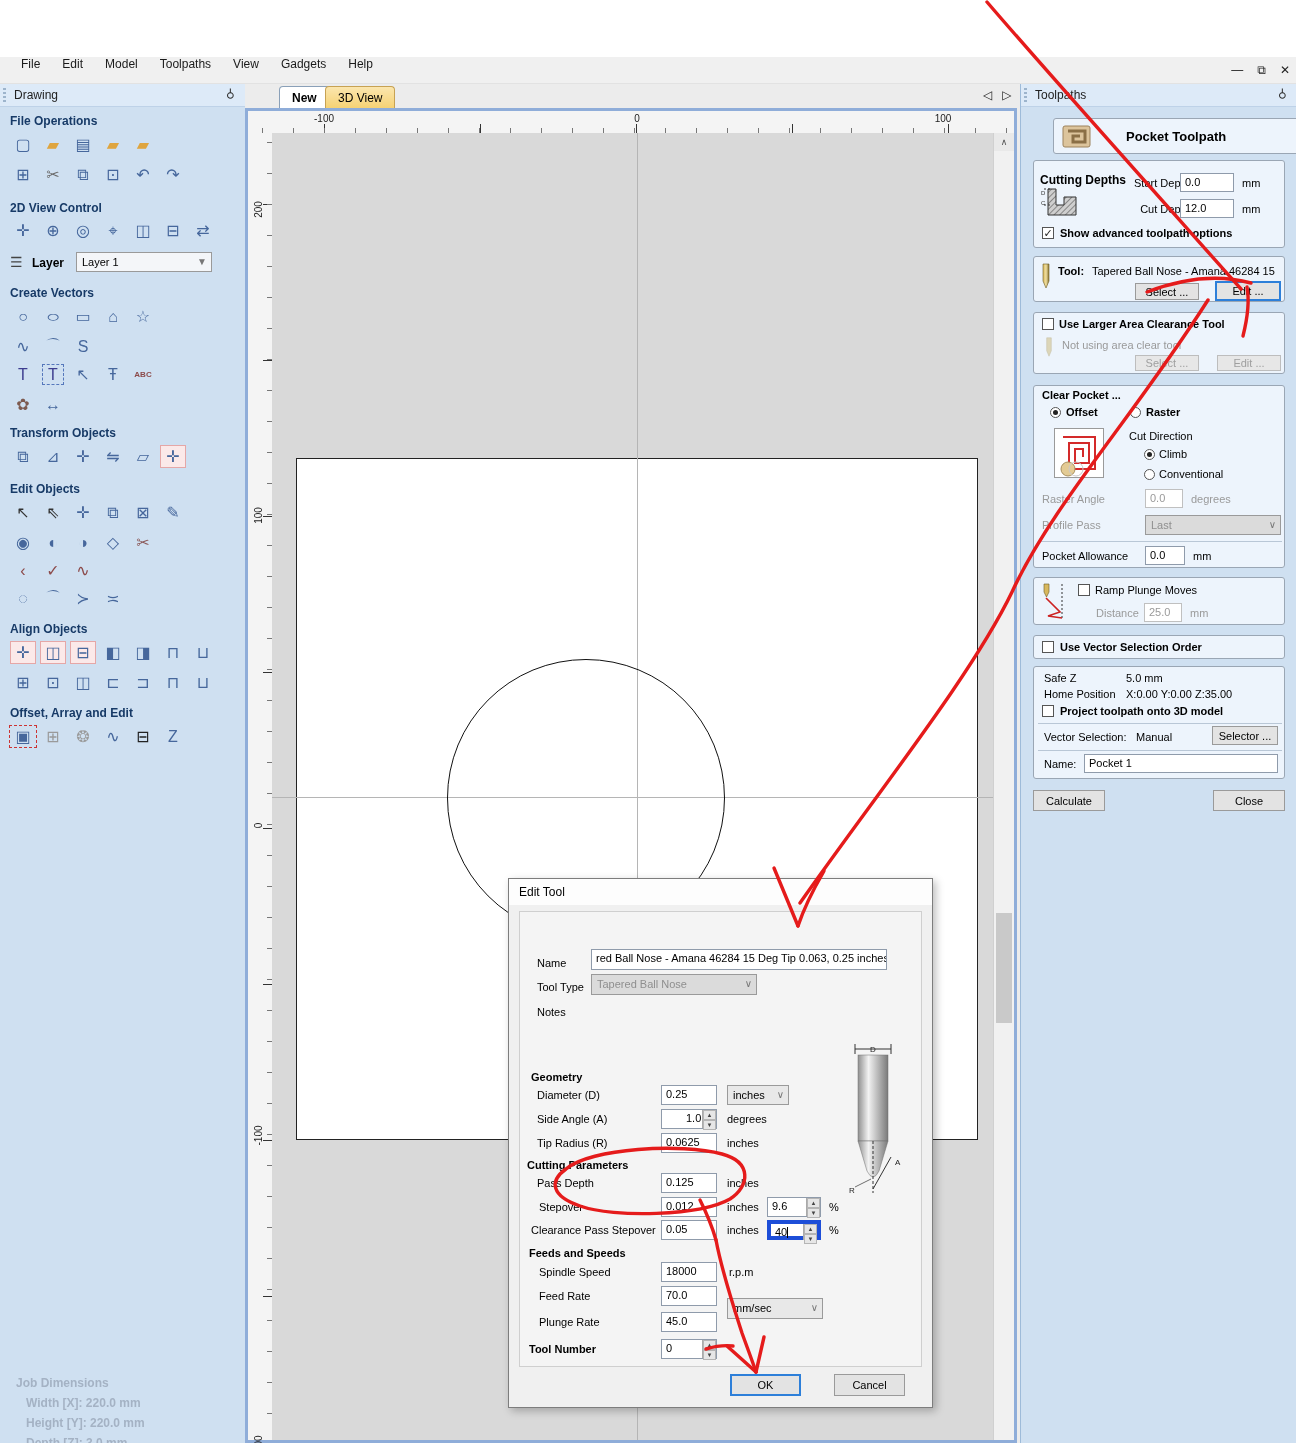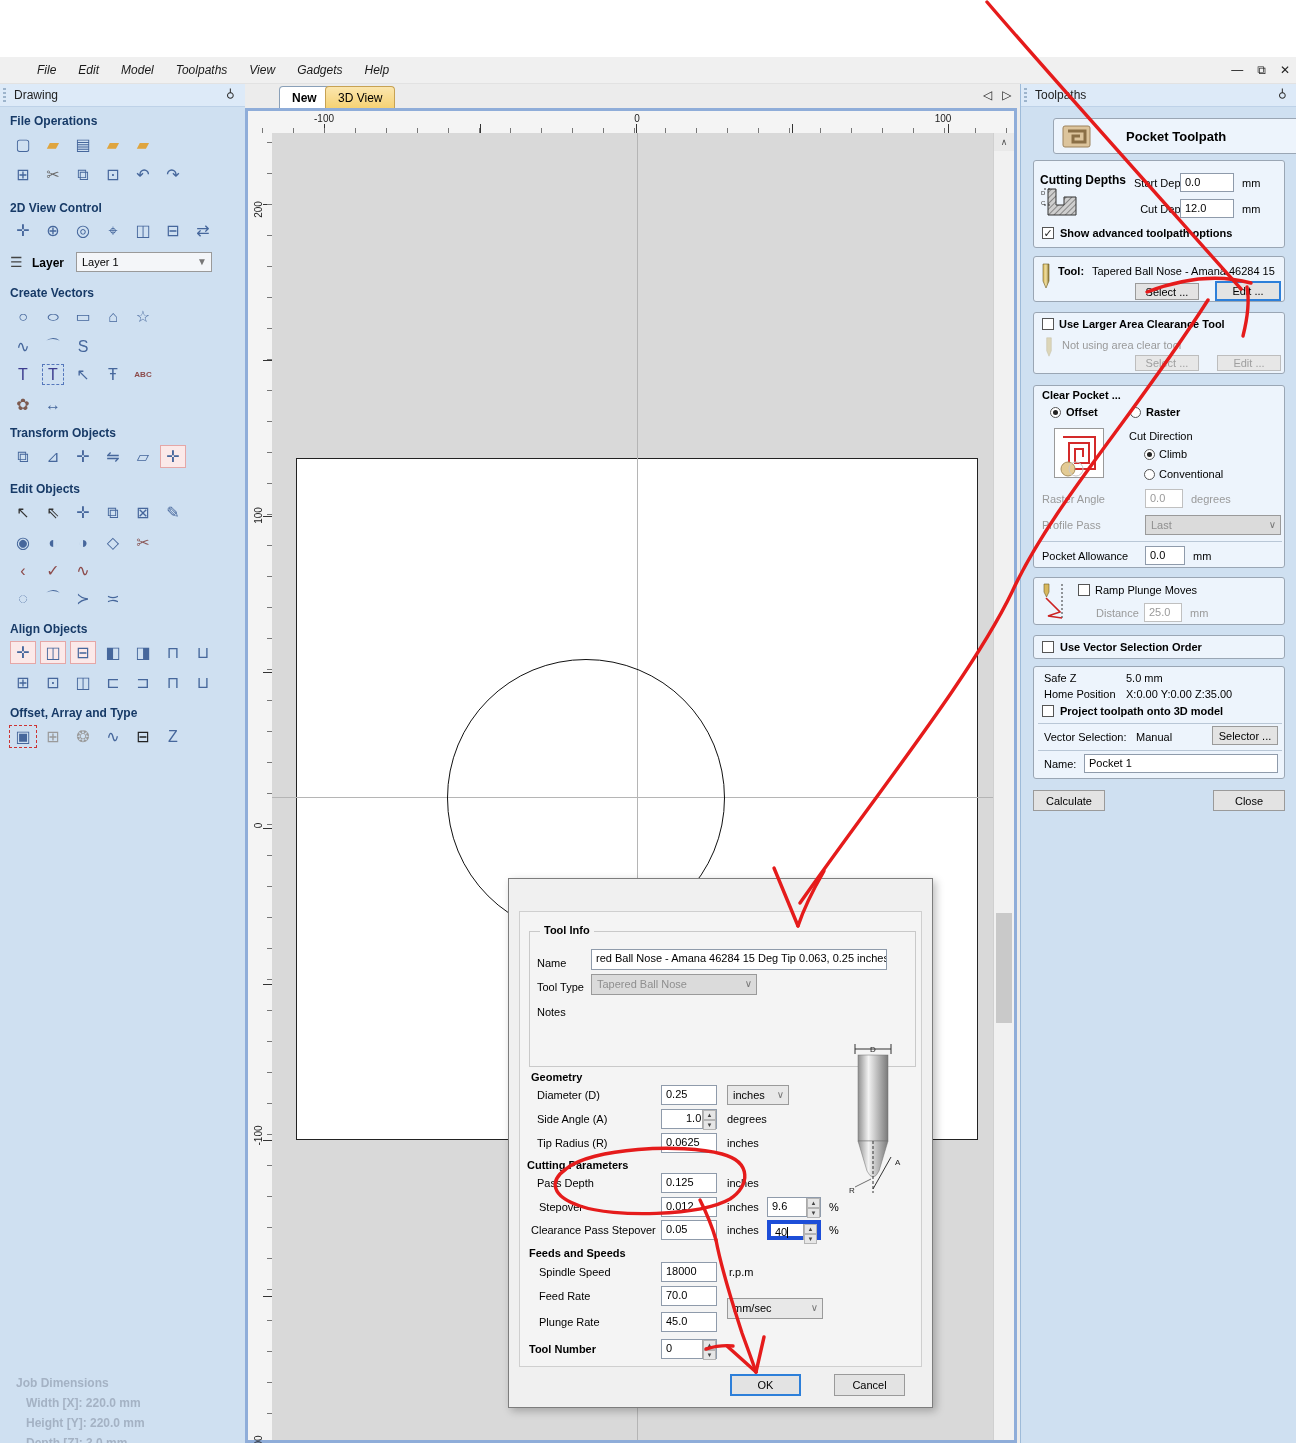--- a/index.html
+++ b/index.html
@@ -3,21 +3,21 @@
 <meta charset="utf-8">
 <style>
   html,body{margin:0;padding:0;background:#ffffff;}
   #root{position:relative;width:1296px;height:1443px;background:#ffffff;overflow:hidden;
         font-family:"Liberation Sans",sans-serif;font-size:11px;color:#000;user-select:none;}
   .ab{position:absolute;}
   .bold{font-weight:bold;}
   .nowrap{white-space:nowrap;overflow:hidden;}
   
   .menubar{left:0;top:57px;width:1296px;height:26px;background:#f0f0f0;border-bottom:1px solid #e2e2e2;}
-  .menubar [data-each]{display:flex;height:26px;align-items:center;padding-left:26px;font-style:italic;}
+  .menubar [data-each]{display:flex;height:26px;padding-left:10px;}
   .menubar [data-each] span{padding:0 11px;font-size:12px;color:#1a1a1a;cursor:default;}
   .winbtns{right:6px;top:0;height:26px;display:flex;align-items:center;gap:14px;font-size:12px;color:#222;}
   
   .lpanel{left:0;top:84px;width:245px;height:1359px;background:#cfe0f1;border-right:1px solid #9ebbd9;}
   .rpanel{left:1020px;top:84px;width:276px;height:1359px;background:#cfe0f1;border-left:1px solid #9ebbd9;}
   .phead{left:0;top:0;width:100%;height:22px;background:#ddeaf8;border-bottom:1px solid #bed2e8;}
   .phead .t{position:absolute;left:14px;top:4px;font-size:12px;color:#222;}
   .phead .pin{position:absolute;right:10px;top:3px;font-size:12px;color:#333;transform:rotate(180deg);}
   .phead .grip{position:absolute;left:3px;top:4px;width:3px;height:14px;
      background:repeating-linear-gradient(180deg,#9db4cc 0 2px,transparent 2px 4px);}
@@ -236,21 +236,21 @@
     <div class="icorow" style="left:8px;top:586px;" data-each="dp.rows.al2">
         <span style="color: rgb(70, 103, 156);">⊞</span>
         <span style="color: rgb(70, 103, 156);">⊡</span>
         <span style="color: rgb(70, 103, 156);">◫</span>
         <span style="color: rgb(70, 103, 156);">⊏</span>
         <span style="color: rgb(70, 103, 156);">⊐</span>
         <span style="color: rgb(70, 103, 156);">⊓</span>
         <span style="color: rgb(70, 103, 156);">⊔</span>
       </div>
 
-    <div class="sech" style="left:10px;top:622px;">Offset, Array and Type</div>
+    <div class="sech" style="left:10px;top:622px;">Offset, Array and Edit</div>
     <div class="icorow" style="left:8px;top:640px;" data-each="dp.rows.off">
         <span class="seldash" style="color: rgb(70, 103, 156);">▣</span>
         <span style="color: rgb(154, 154, 154);">⊞</span>
         <span style="color: rgb(154, 154, 154);">❂</span>
         <span style="color: rgb(70, 103, 156);">∿</span>
         <span style="color: rgb(34, 34, 34);">⊟</span>
         <span style="color: rgb(70, 103, 156);">Z</span>
       </div>
 
     <div class="ab jobdim" style="left:16px;top:1292px;">Job Dimensions</div>
@@ -445,25 +445,25 @@
 
     <div class="btn" style="left:12px;top:706px;width:72px;height:21px;">
         <span>Calculate</span>
       </div>
     <div class="btn" style="left:192px;top:706px;width:72px;height:21px;">
         <span>Close</span>
       </div>
   </div>
 
   <div class="ab dlg">
+    <div class="tbar">
+      <span class="t">Edit Tool</span>
+    </div>
     <div class="dlg-panel"></div>
 
-    <div class="gbx" style="left:20px;top:52px;width:385px;height:134px;">
-      <span class="gt">Tool Info</span>
-    </div>
     <span class="dlbl" style="left:28px;top:78px;">Name</span>
     <div class="fld nowrap" style="left:82px;top:70px;width:296px;height:21px;"><span>red Ball Nose - Amana 46284 15 Deg Tip 0.063, 0.25 inches</span></div>
     <span class="dlbl" style="left:28px;top:102px;">Tool Type</span>
     <div class="sel-dd dis" style="left:82px;top:95px;width:166px;height:21px;">
       <span>Tapered Ball Nose</span>
       <span class="chev">∨</span>
     </div>
     <span class="dlbl" style="left:28px;top:127px;">Notes</span>
 
     <span class="dlbl bold" style="left:22px;top:192px;">Geometry</span>

